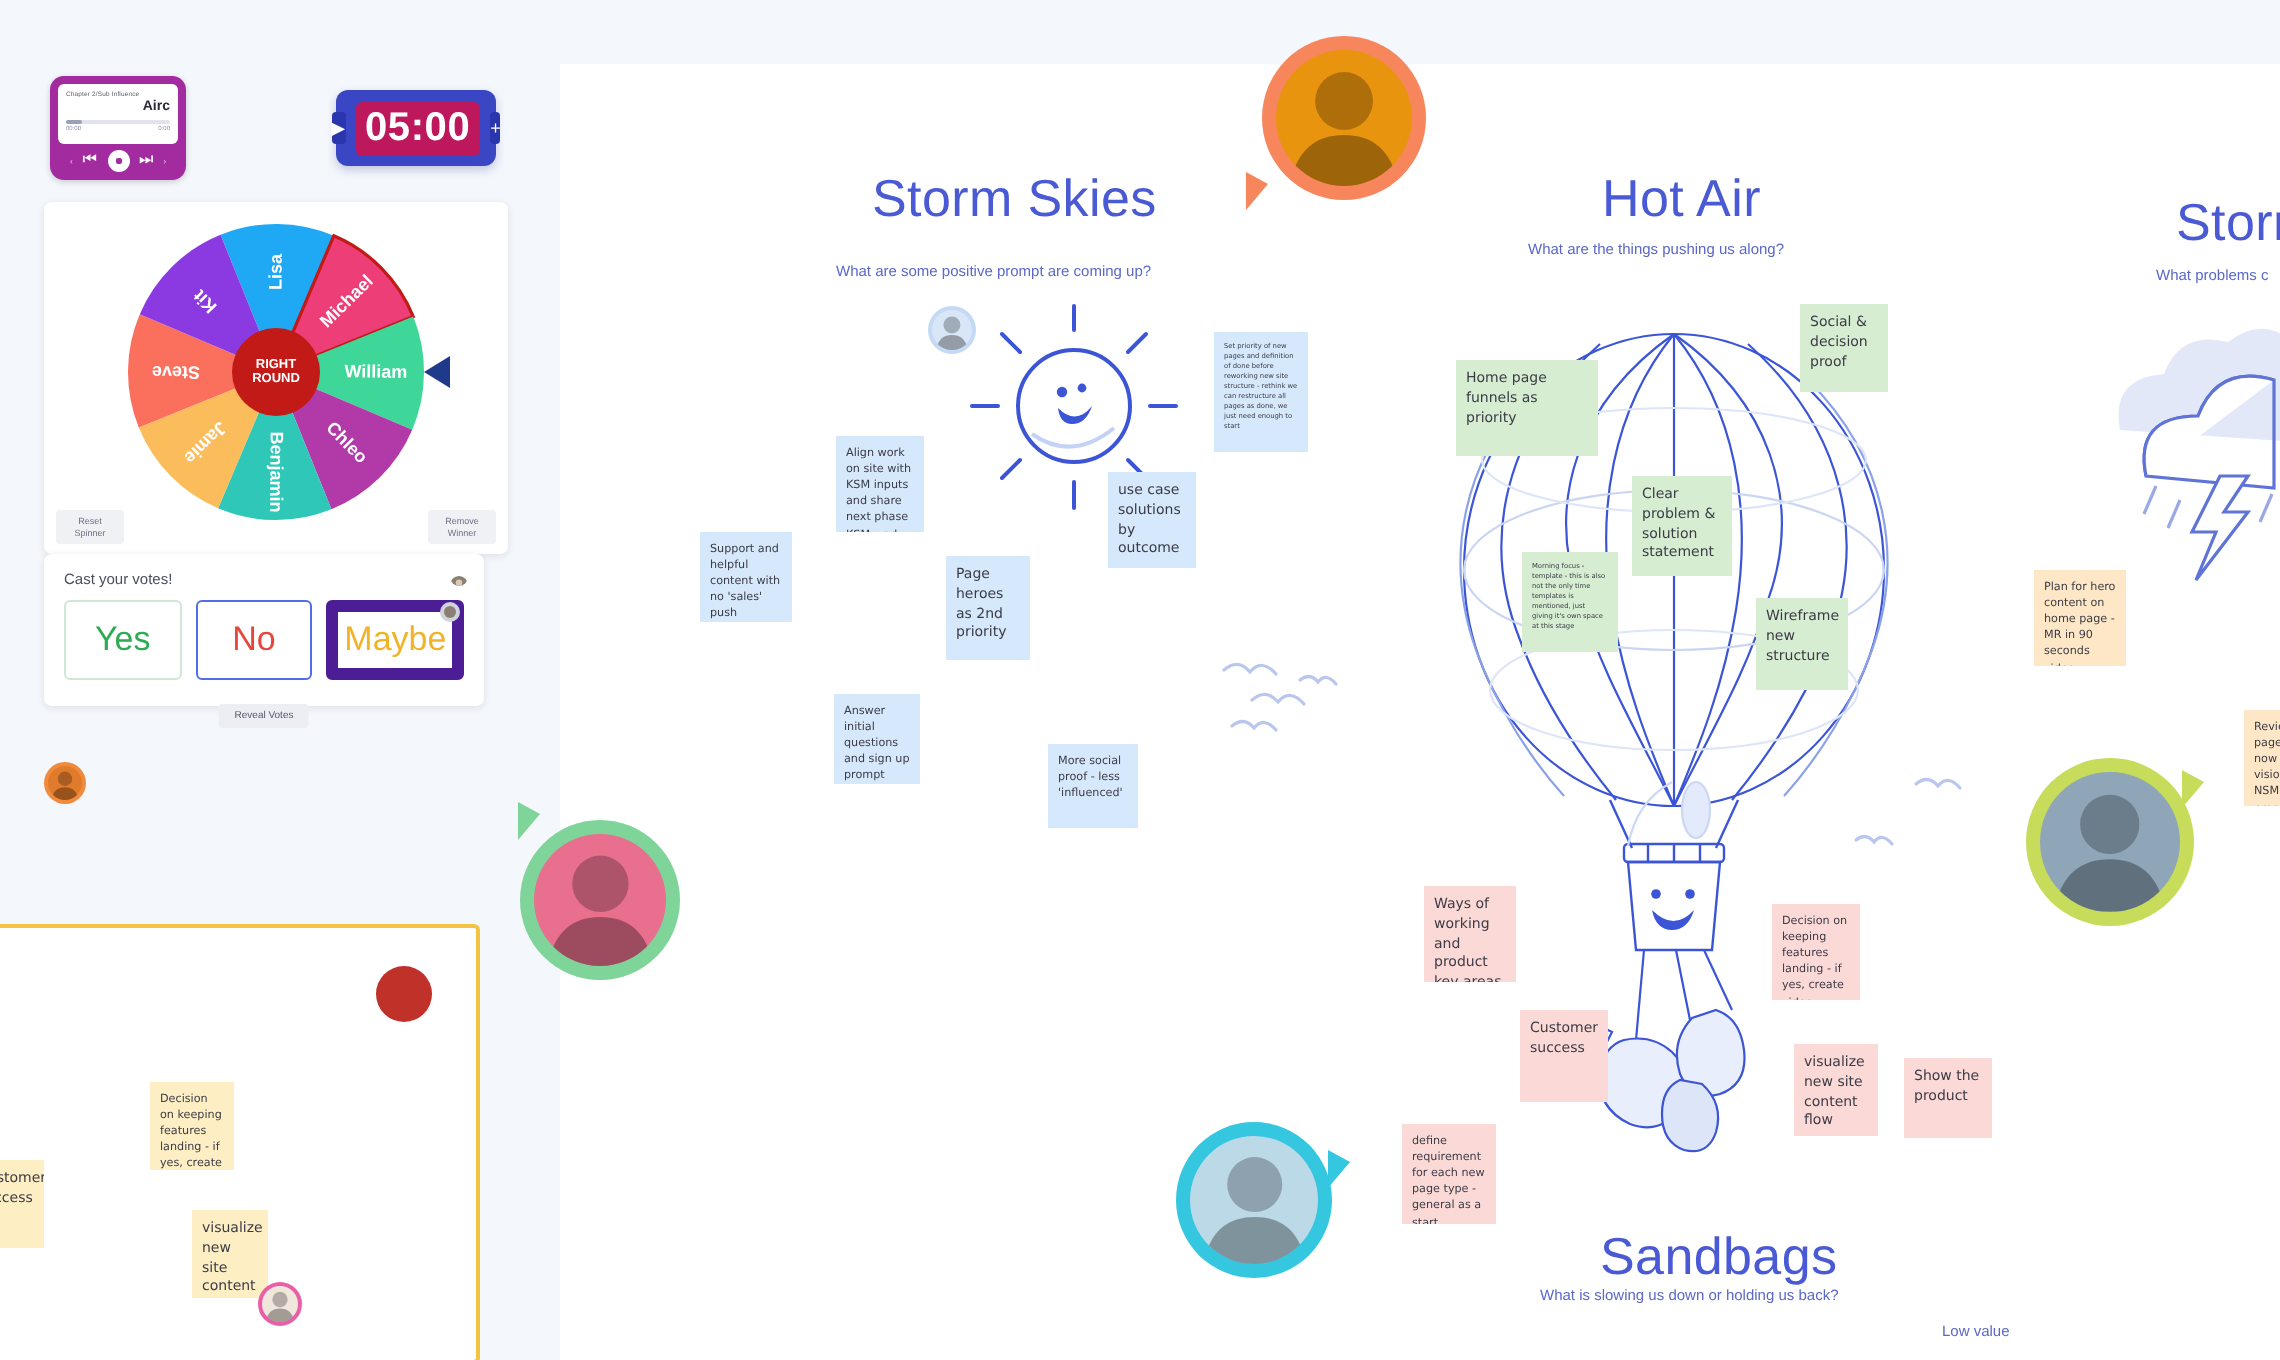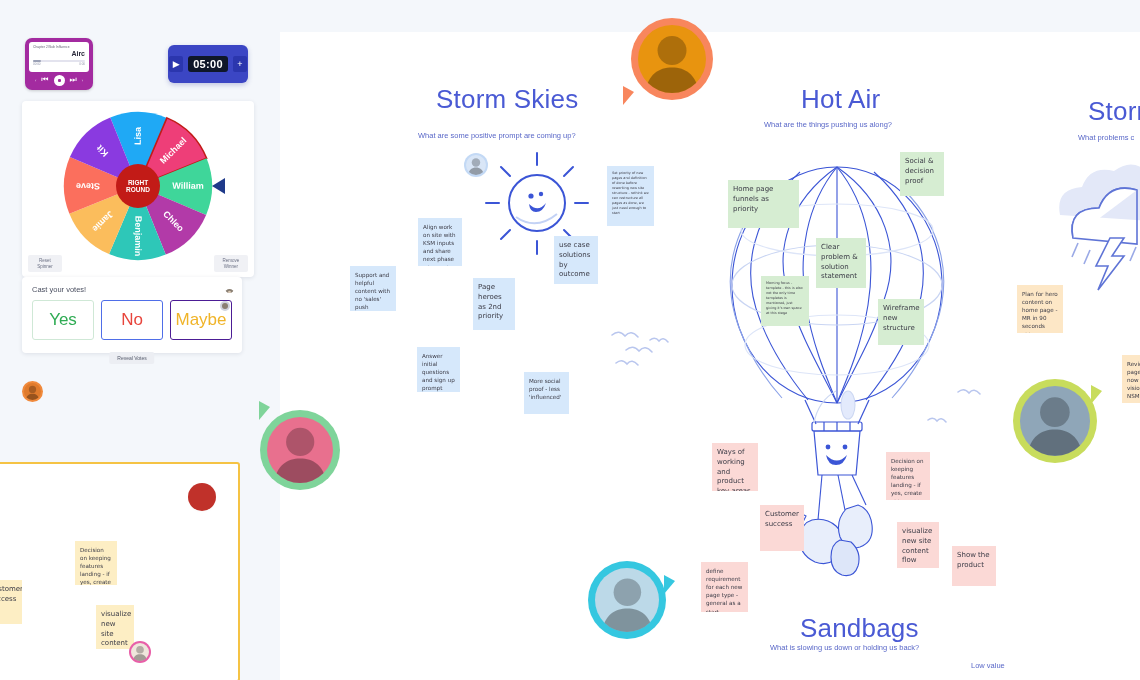--- a/index.html
+++ b/index.html
@@ -69,22 +69,22 @@
     background: #3b46c4; border-radius: 6px;
     display: flex; align-items: center; justify-content: center; gap: 5px;
     box-shadow: 0 2px 5px rgba(40,50,150,.25);
   }
   .timer .sqbtn {
     width: 14px; height: 16px; background: #2b36ae; border-radius: 2px;
     display: flex; align-items: center; justify-content: center;
     color: #fff; font-size: 9px; line-height: 1;
   }
   .timer .disp {
-    background: #0f172a; border-radius: 3px; color: #fff;
-    font-size: 11px; font-weight: 700; padding: 2px 5px; letter-spacing: .3px;
+    background: #be185d; border-radius: 3px; color: #fff;
+    font-size: 20px; font-weight: 700; padding: 2px 5px; letter-spacing: .3px;
   }
 
   
   .spin-card {
     position: absolute; left: 22px; top: 101px;
     width: 232px; height: 176px;
     background: #fff; border-radius: 4px;
     box-shadow: 0 1px 4px rgba(20,30,60,.10);
   }
   .wheel-wrap { position: absolute; left: 50%; top: 50%; transform: translate(-50%,-52%); }
@@ -118,21 +118,21 @@
   }
   .vote-head { font-size: 7.5px; color: #4a4f60; margin-bottom: 6px; }
   .vote-row { display: flex; gap: 7px; }
   .vote-opt {
     flex: 1; height: 40px; border-radius: 3px;
     display: flex; align-items: center; justify-content: center;
     font-size: 17px; font-weight: 400;
   }
   .vote-yes { border: 1px solid #cfe8d6; color: #2eab53; }
   .vote-no  { border: 1.5px solid #4f6ee8; color: #e8453c; }
-  .vote-may { border: 1px solid #4c1d95; color: #f0b429; }
+  .vote-may { border: 6px solid #4c1d95; color: #f0b429; }
   .reveal {
     position: absolute; left: 50%; bottom: -11px; transform: translateX(-50%);
     background: #eceef3; color: #555a6b; font-size: 5px;
     padding: 3px 8px; border-radius: 2px; white-space: nowrap;
   }
   .vote-av {
     position: absolute; right: 8px; top: 7px; width: 9px; height: 9px;
     border-radius: 50%; overflow: hidden;
   }
 
@@ -378,21 +378,21 @@
       <div class="note n-blue" style="left: 417px; top: 347px; width: 43px; height: 45px;"><span>Answer initial questions and sign up prompt</span></div>
       <div class="note n-blue" style="left: 524px; top: 372px; width: 45px; height: 42px;"><span>More social proof - less 'influenced'</span></div>
       <div class="note n-green big" style="left: 728px; top: 180px; width: 71px; height: 48px;"><span>Home page funnels as priority</span></div>
       <div class="note n-green big" style="left: 900px; top: 152px; width: 44px; height: 44px;"><span>Social &amp; decision proof</span></div>
       <div class="note n-green big" style="left: 816px; top: 238px; width: 50px; height: 50px;"><span>Clear problem &amp; solution statement</span></div>
       <div class="note n-green" style="font-size: 3.4px; left: 761px; top: 276px; width: 48px; height: 50px;"><span>Morning focus - template - this is also not the only time templates is mentioned, just giving it's own space at this stage</span></div>
       <div class="note n-green big" style="left: 878px; top: 299px; width: 46px; height: 46px;"><span>Wireframe new structure</span></div>
       <div class="note n-pink big" style="left: 712px; top: 443px; width: 46px; height: 48px;"><span>Ways of working and product key areas</span></div>
       <div class="note n-pink" style="left: 886px; top: 452px; width: 44px; height: 48px;"><span>Decision on keeping features landing - if yes, create video content</span></div>
       <div class="note n-pink big" style="left: 760px; top: 505px; width: 44px; height: 46px;"><span>Customer success</span></div>
-      <div class="note n-pink big" style="left: 952px; top: 546px; width: 44px; height: 40px;"><span>Show the product</span></div>
+      <div class="note n-pink big" style="left: 952px; top: 529px; width: 44px; height: 40px;"><span>Show the product</span></div>
       <div class="note n-pink big" style="left: 897px; top: 522px; width: 42px; height: 46px;"><span>visualize new site content flow</span></div>
       <div class="note n-pink" style="left: 701px; top: 562px; width: 47px; height: 50px;"><span>define requirement for each new page type - general as a start</span></div>
       <div class="note n-orange" style="left: 1017px; top: 285px; width: 46px; height: 48px;"><span>Plan for hero content on home page - MR in 90 seconds video</span></div>
       <div class="note n-orange" style="left: 1122px; top: 355px; width: 40px; height: 48px;"><span>Review us pages now the vision a NSM defi properly</span></div>
       <div class="note n-yellow" style="left: 75px; top: 541px; width: 42px; height: 44px;"><span>Decision on keeping features landing - if yes, create video content</span></div>
       <div class="note n-yellow big" style="left: 96px; top: 605px; width: 38px; height: 44px;"><span>visualize new site content flow</span></div>
       <div class="note n-yellow big" style="left: -16px; top: 580px; width: 38px; height: 44px;"><span>Customer success</span></div>
     </div>
   <div id="avatars-layer">
       <div class="av" style="left: 631px; top: 18px; width: 82px; height: 82px; background: rgb(248, 134, 93); padding: 6.97px;">

